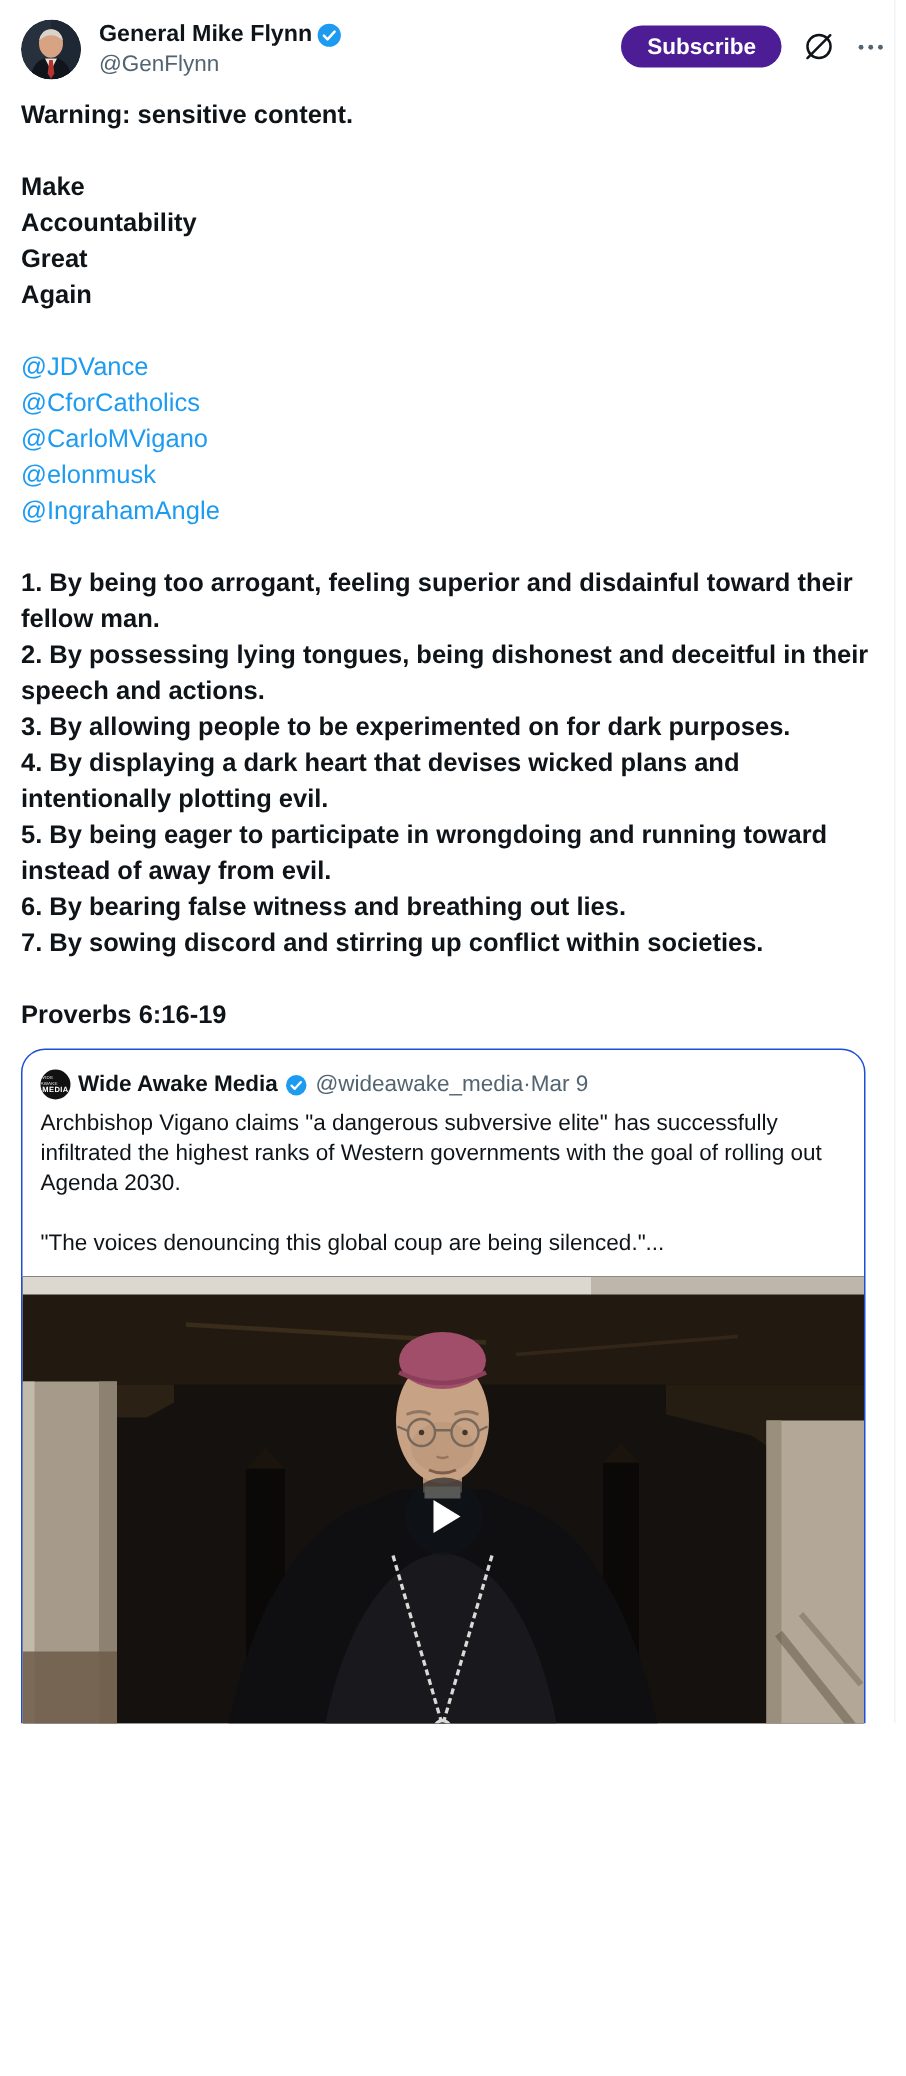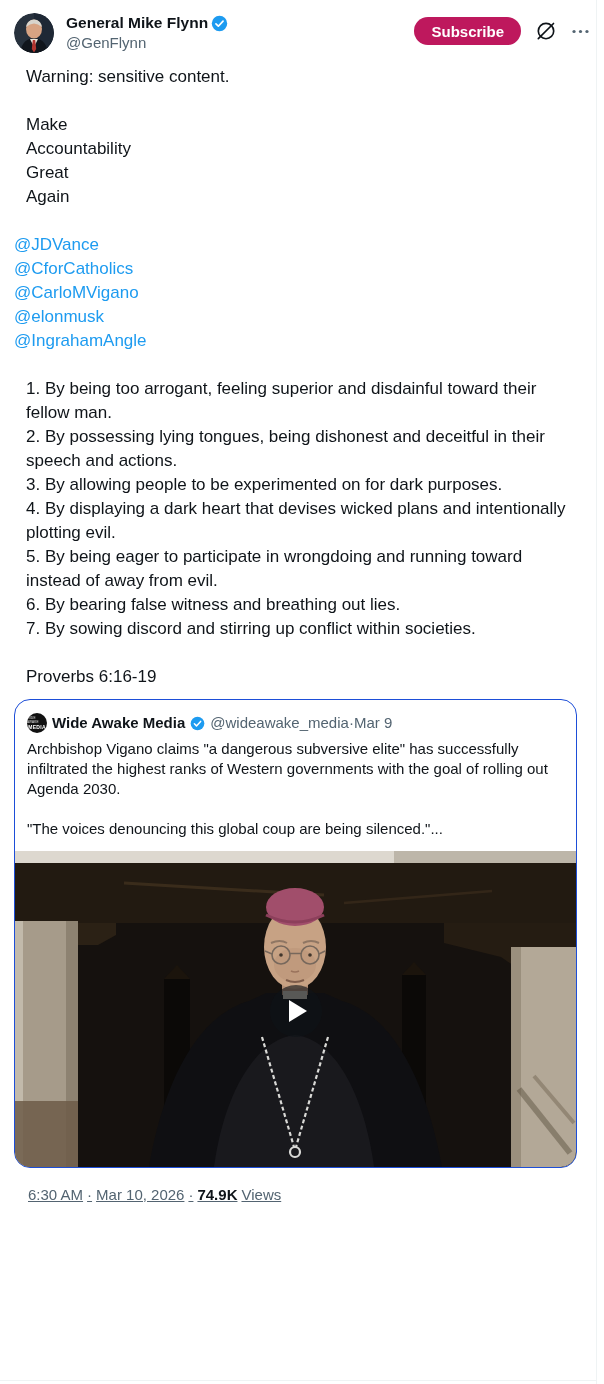--- a/index.html
+++ b/index.html
@@ -1,37 +1,37 @@
 <!DOCTYPE html>
 <html><head>
 <meta charset="utf-8">
 <style>
   * { box-sizing: border-box; margin: 0; padding: 0; }
   html,body { background:#ffffff; }
   body { font-family: "Liberation Sans", "DejaVu Sans", sans-serif; color:#0f1419; }
-  .page { position:relative; width:604px; height:1384px; background:#fff; overflow:hidden; }
+  .page { position:relative; width:604px; height:1149px; background:#fff; overflow:hidden; }
   .col-border { position:absolute; left:596px; top:0; bottom:0; width:1px; background:#eff3f4; }
   .bottom-divider { position:absolute; left:0; top:1380px; width:596px; height:1px; background:#eff3f4; }
 
   
   .post-header { display:flex; align-items:flex-start; padding:13px 14px 2px; }
   .avatar { width:40px; height:40px; border-radius:50%; overflow:hidden; flex:0 0 40px; cursor:pointer; }
   .id-block { margin-left:12px; min-width:0; }
   .name-row { display:flex; align-items:center; gap:3px; }
   .author-name { font-size:15.5px; font-weight:700; line-height:20px; color:#0f1419; }
   .badge { width:17px; height:17px; display:inline-block; }
   .author-handle { font-size:15px; line-height:20px; color:#536471; }
   .header-actions { margin-left:auto; display:flex; align-items:center; gap:14px; padding-top:4px; }
-  .subscribe-btn { background:#be185d; color:#fff; border:none; border-radius:15px; height:28px;
+  .subscribe-btn { background:#4c1d95; color:#fff; border:none; border-radius:15px; height:28px;
                    padding:0 17px; font-size:15px; font-weight:700; font-family:inherit; cursor:pointer; }
   .icon-btn { background:none; border:none; padding:0; cursor:pointer; display:flex; align-items:center; }
 
   
   .tweet-body { padding:10px 14px 0; font-size:17px; line-height:24px; }
-  .tweet-body .para { margin:0 12px 24px; white-space:pre-line; }
+  .tweet-body .para { margin:0 0 24px; white-space:pre-line;font-weight:bold; }
   .tweet-body .para.last { margin-bottom:10px; }
   .mentions { margin:0 0 24px; }
   .mention { display:block; color:#1d9bf0; text-decoration:none; line-height:24px; cursor:pointer; }
 
   
   .quote-card { width:563px; border:1px solid #1d4ed8; border-radius:16px; overflow:hidden;
                 cursor:pointer; background:#fff; }
   .qc-head { display:flex; align-items:center; gap:5px; padding:11px 12px 2px; }
   .qc-avatar { width:20px; height:20px; border-radius:50%; background:#111111; color:#fff; flex:0 0 20px;
                display:flex; flex-direction:column; align-items:center; justify-content:center; overflow:hidden; }

